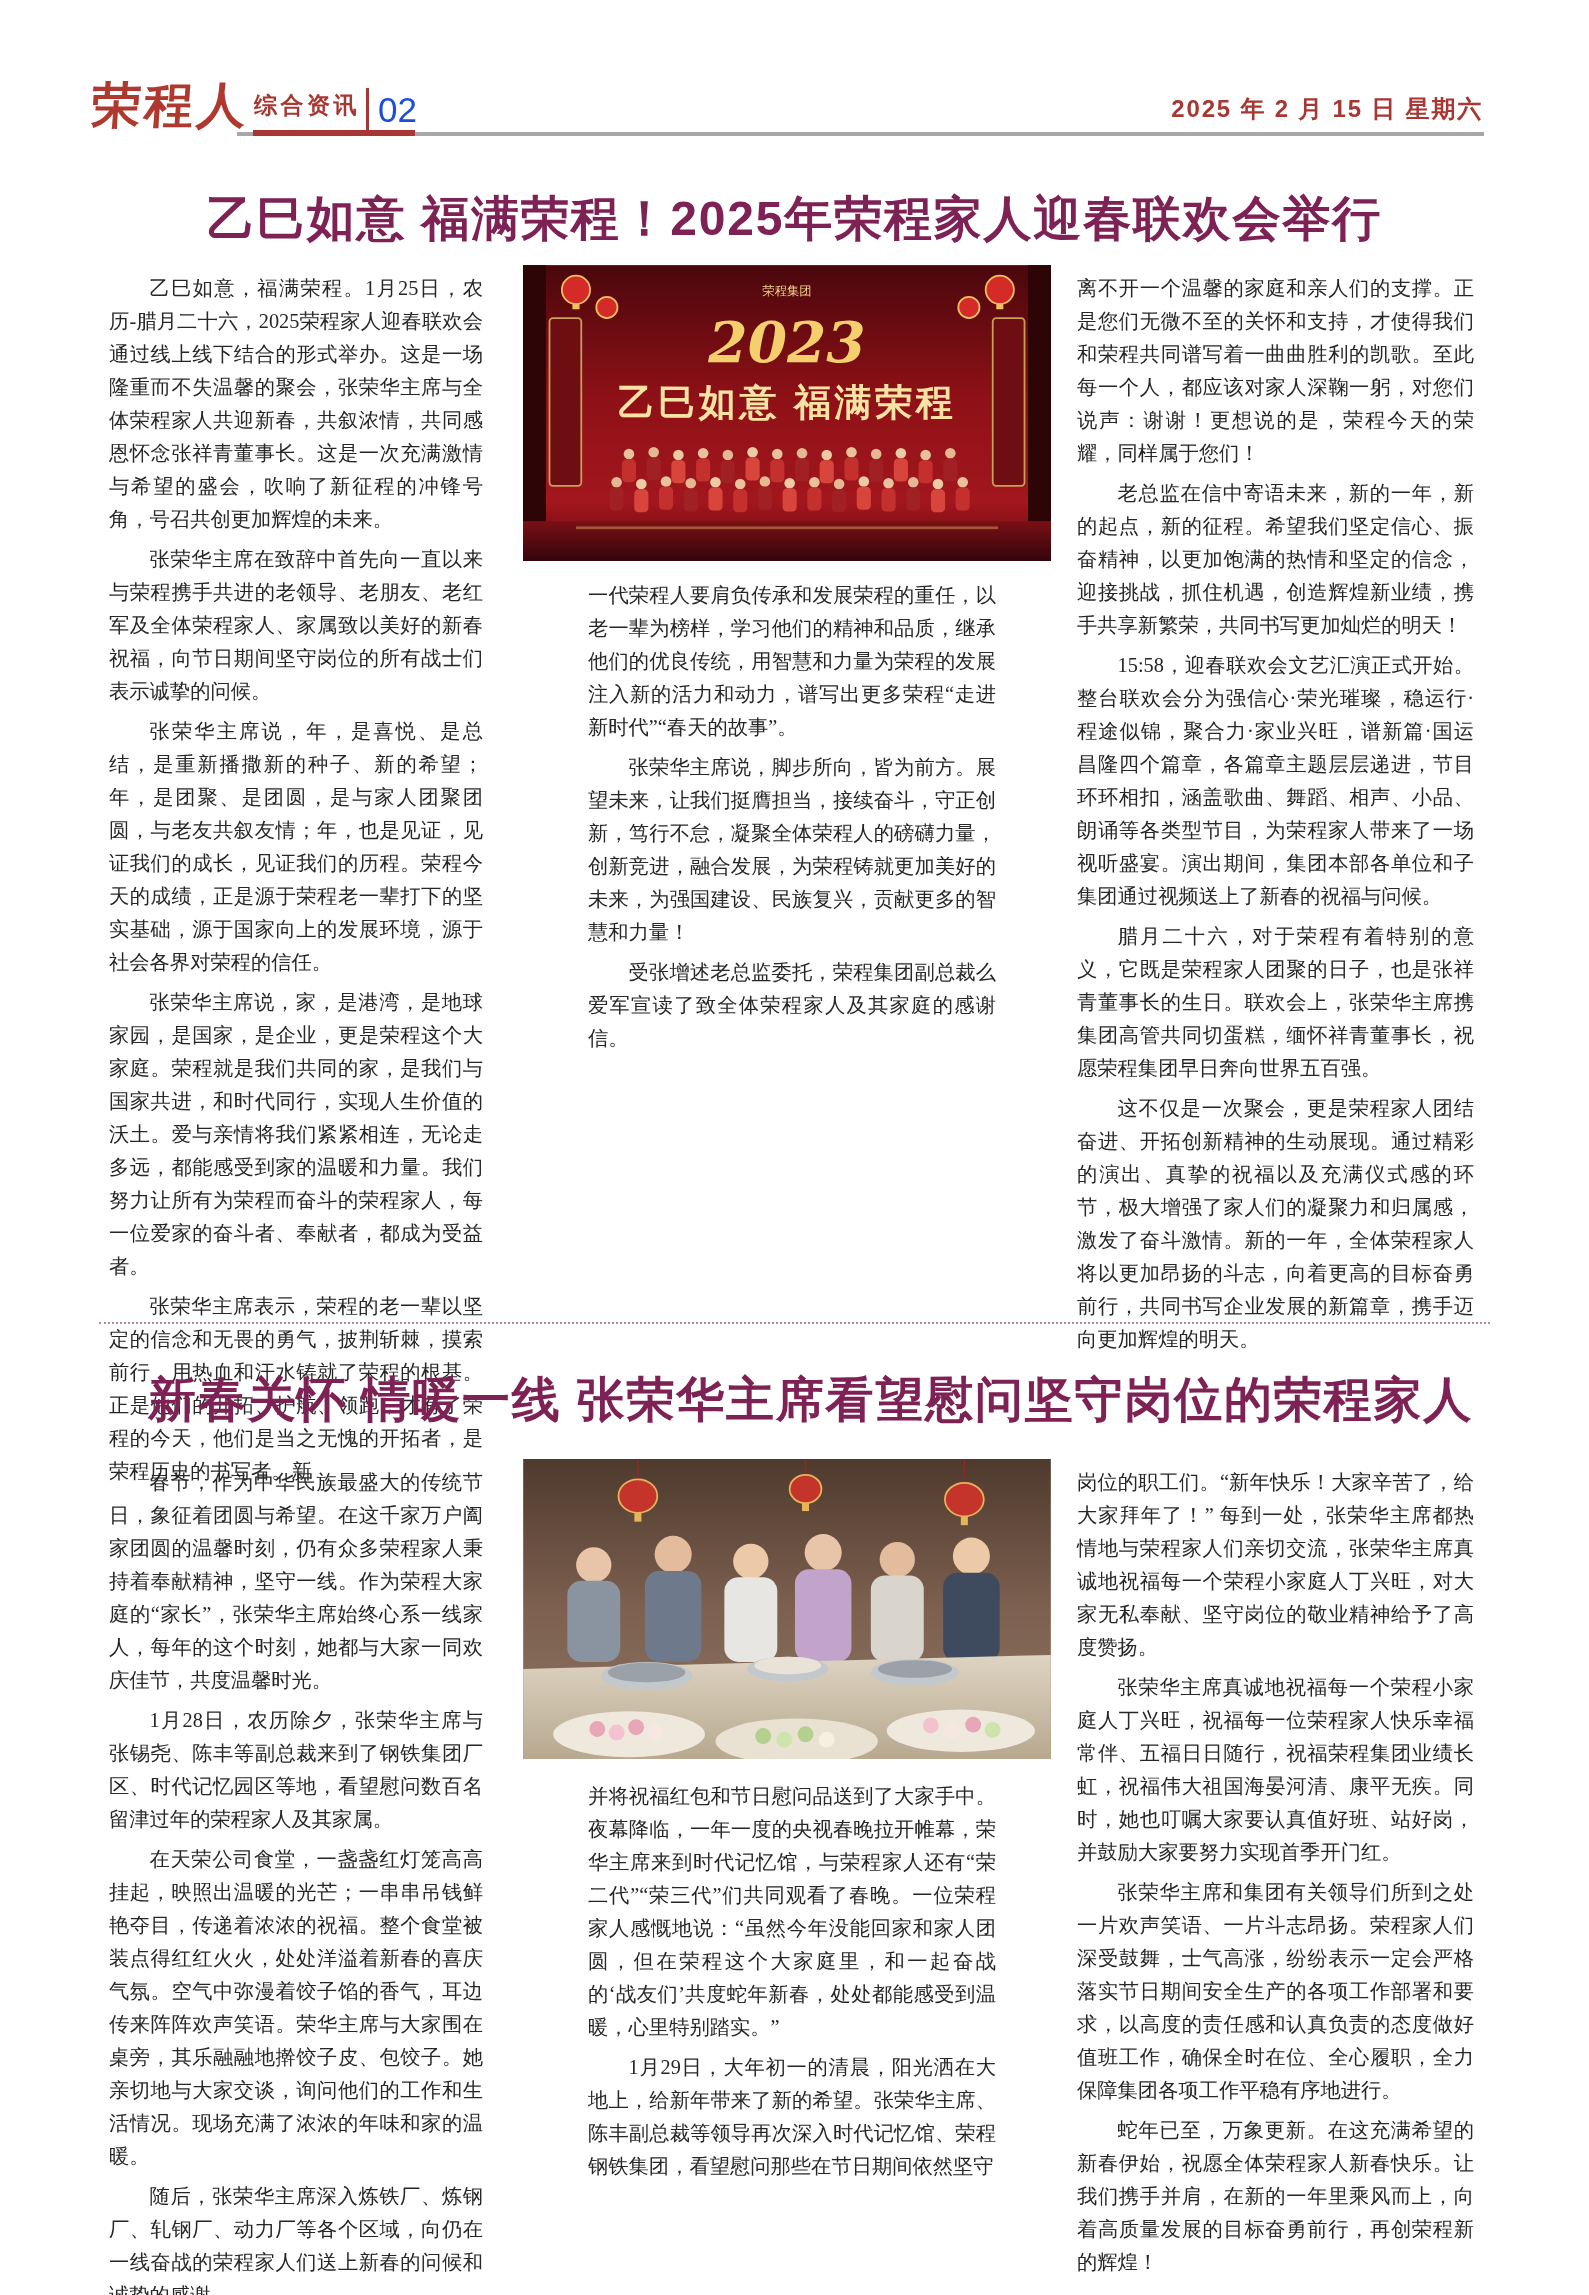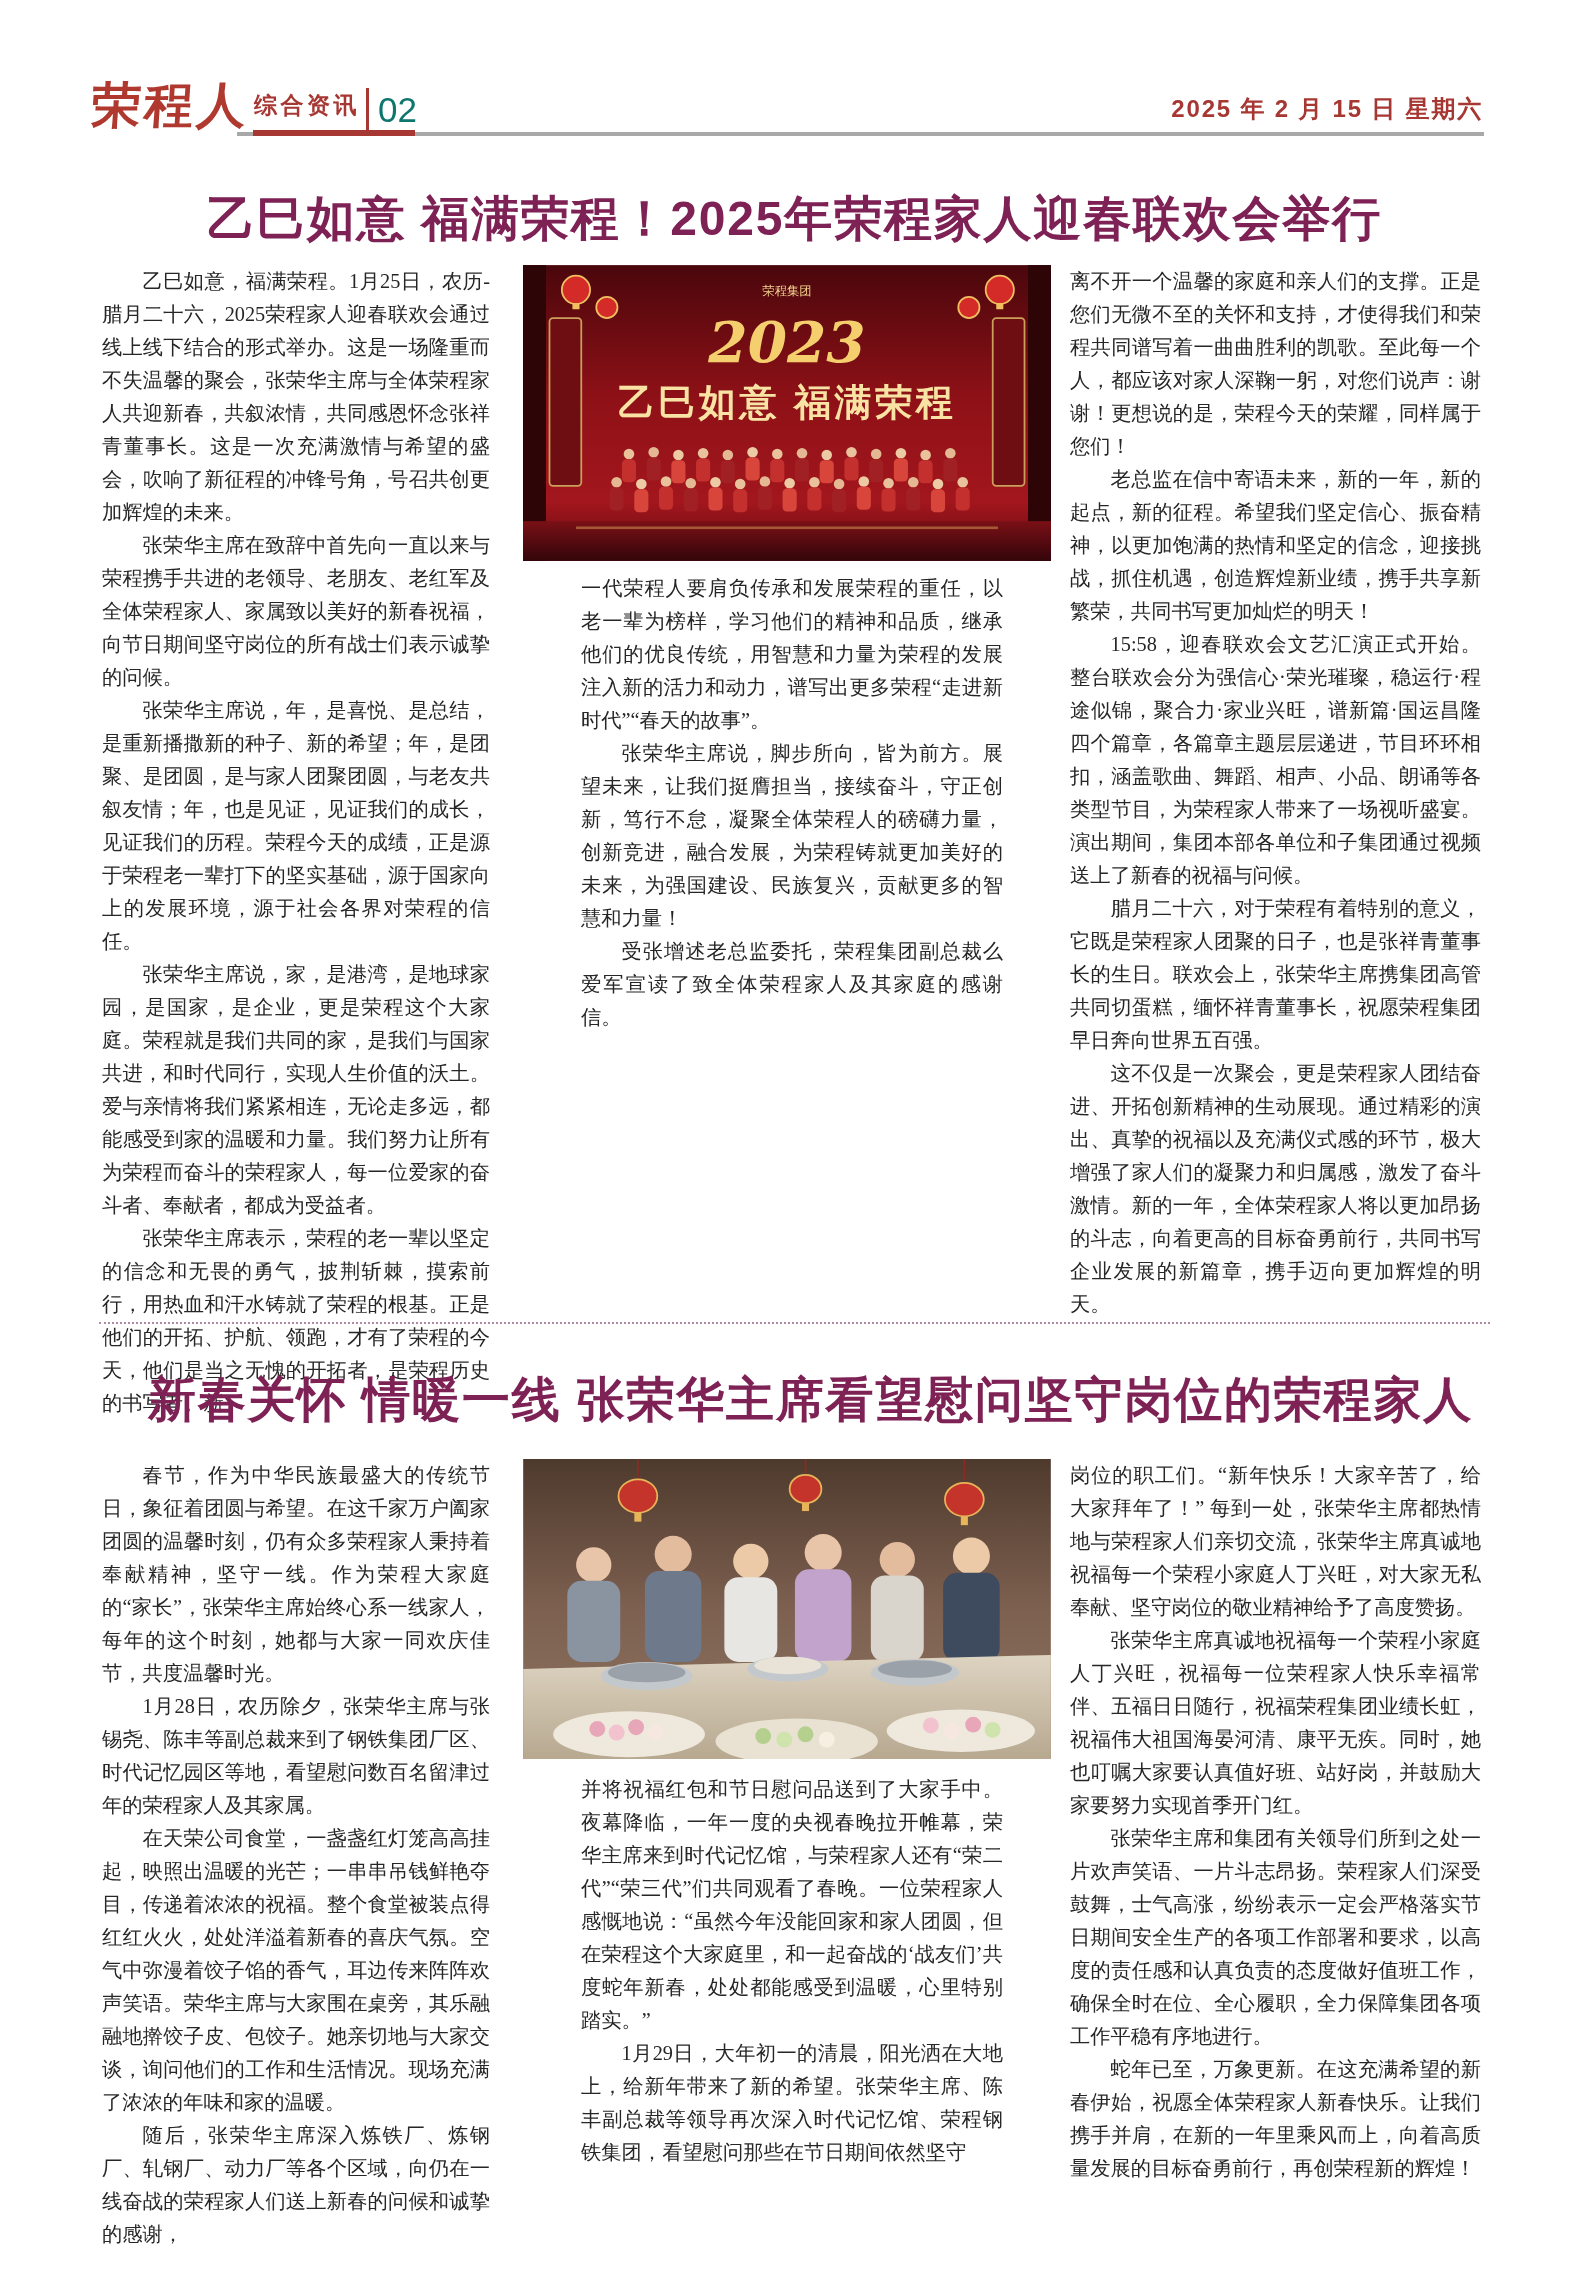--- a/index.html
+++ b/index.html
@@ -7,36 +7,36 @@
           font-family:"Liberation Serif","DejaVu Serif",serif; }
 
   
   .masthead-logo { position:absolute; left:92px; top:81px; font-size:49px; line-height:1;
           font-weight:bold; color:#b0392f; font-family:"DejaVu Serif","Liberation Serif",serif;
           transform:skewX(-4deg); letter-spacing:3.5px; }
   .section-label { position:absolute; left:254px; top:94px; font-size:23px; line-height:1;
           font-weight:bold; color:#a63732; font-family:"Liberation Sans",sans-serif; letter-spacing:3.5px; }
   .section-vrule { position:absolute; left:366px; top:88px; width:2.6px; height:46px; background:#a63732; }
   .page-number { position:absolute; left:378px; top:92px; font-size:35px; line-height:1;
-          color:#0f766e; font-family:"Liberation Sans",sans-serif;text-align:center; }
+          color:#1d4ed8; font-family:"Liberation Sans",sans-serif;text-align:center; }
   .date-text { position:absolute; right:106px; top:97px; font-size:24px; line-height:1;
           font-weight:bold; color:#a63732; font-family:"Liberation Sans",sans-serif; letter-spacing:1.8px; }
   .rule-gray { position:absolute; left:237px; top:132px; width:1247px; height:3.5px; background:#a8a8a8; }
   .rule-red  { position:absolute; left:253px; top:130px; width:162px; height:6.2px; background:#a63732; }
 
   
   .article-title { position:absolute; left:0; width:1589px; margin:0; text-align:center;
           font-family:"Liberation Sans",sans-serif; font-weight:bold; color:#7e2155;
           font-size:48px; letter-spacing:1.8px; }
   #title-1 { top:187px; }
   #title-2 { top:1368px;padding-left:16px; }
 
   
   .col { position:absolute; text-align:justify; font-size:20.3px; line-height:33px; color:#262626; }
-  .col p { margin:0; padding:0; }
+  .col p { margin:7px; padding:0; }
   .col p.indent { text-indent:2em; }
   .col p.cont { text-indent:0; }
 
   #a1c1 { left:102px;  top:265px;  width:388px; }
   #a1c2 { left:581px;  top:572px;  width:422px; }
   #a1c3 { left:1070px; top:265px;  width:411px; }
 
   #a2c1 { left:102px;  top:1459px; width:388px; }
   #a2c2 { left:581px;  top:1773px; width:422px; }
   #a2c3 { left:1070px; top:1459px; width:411px; }

